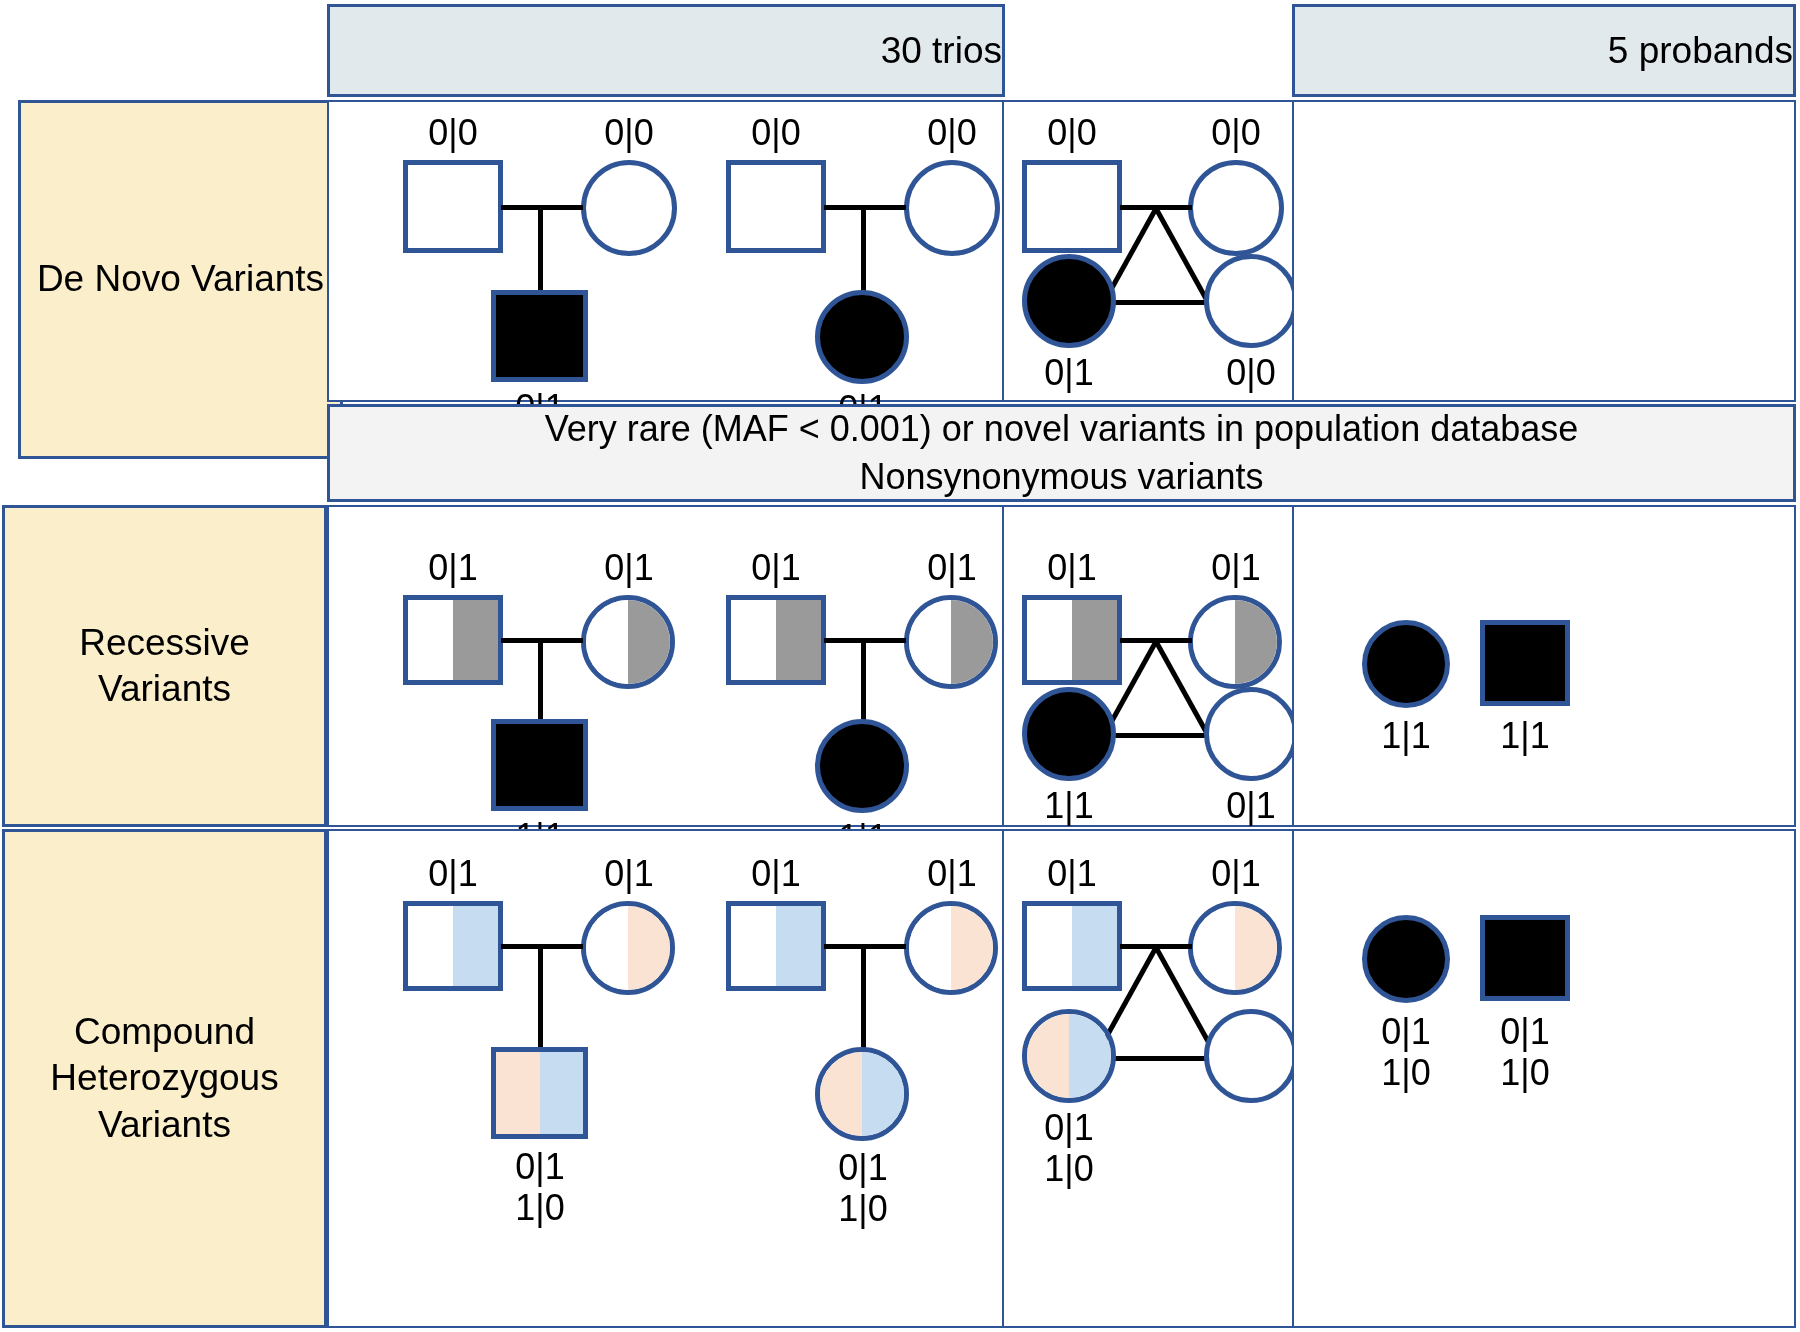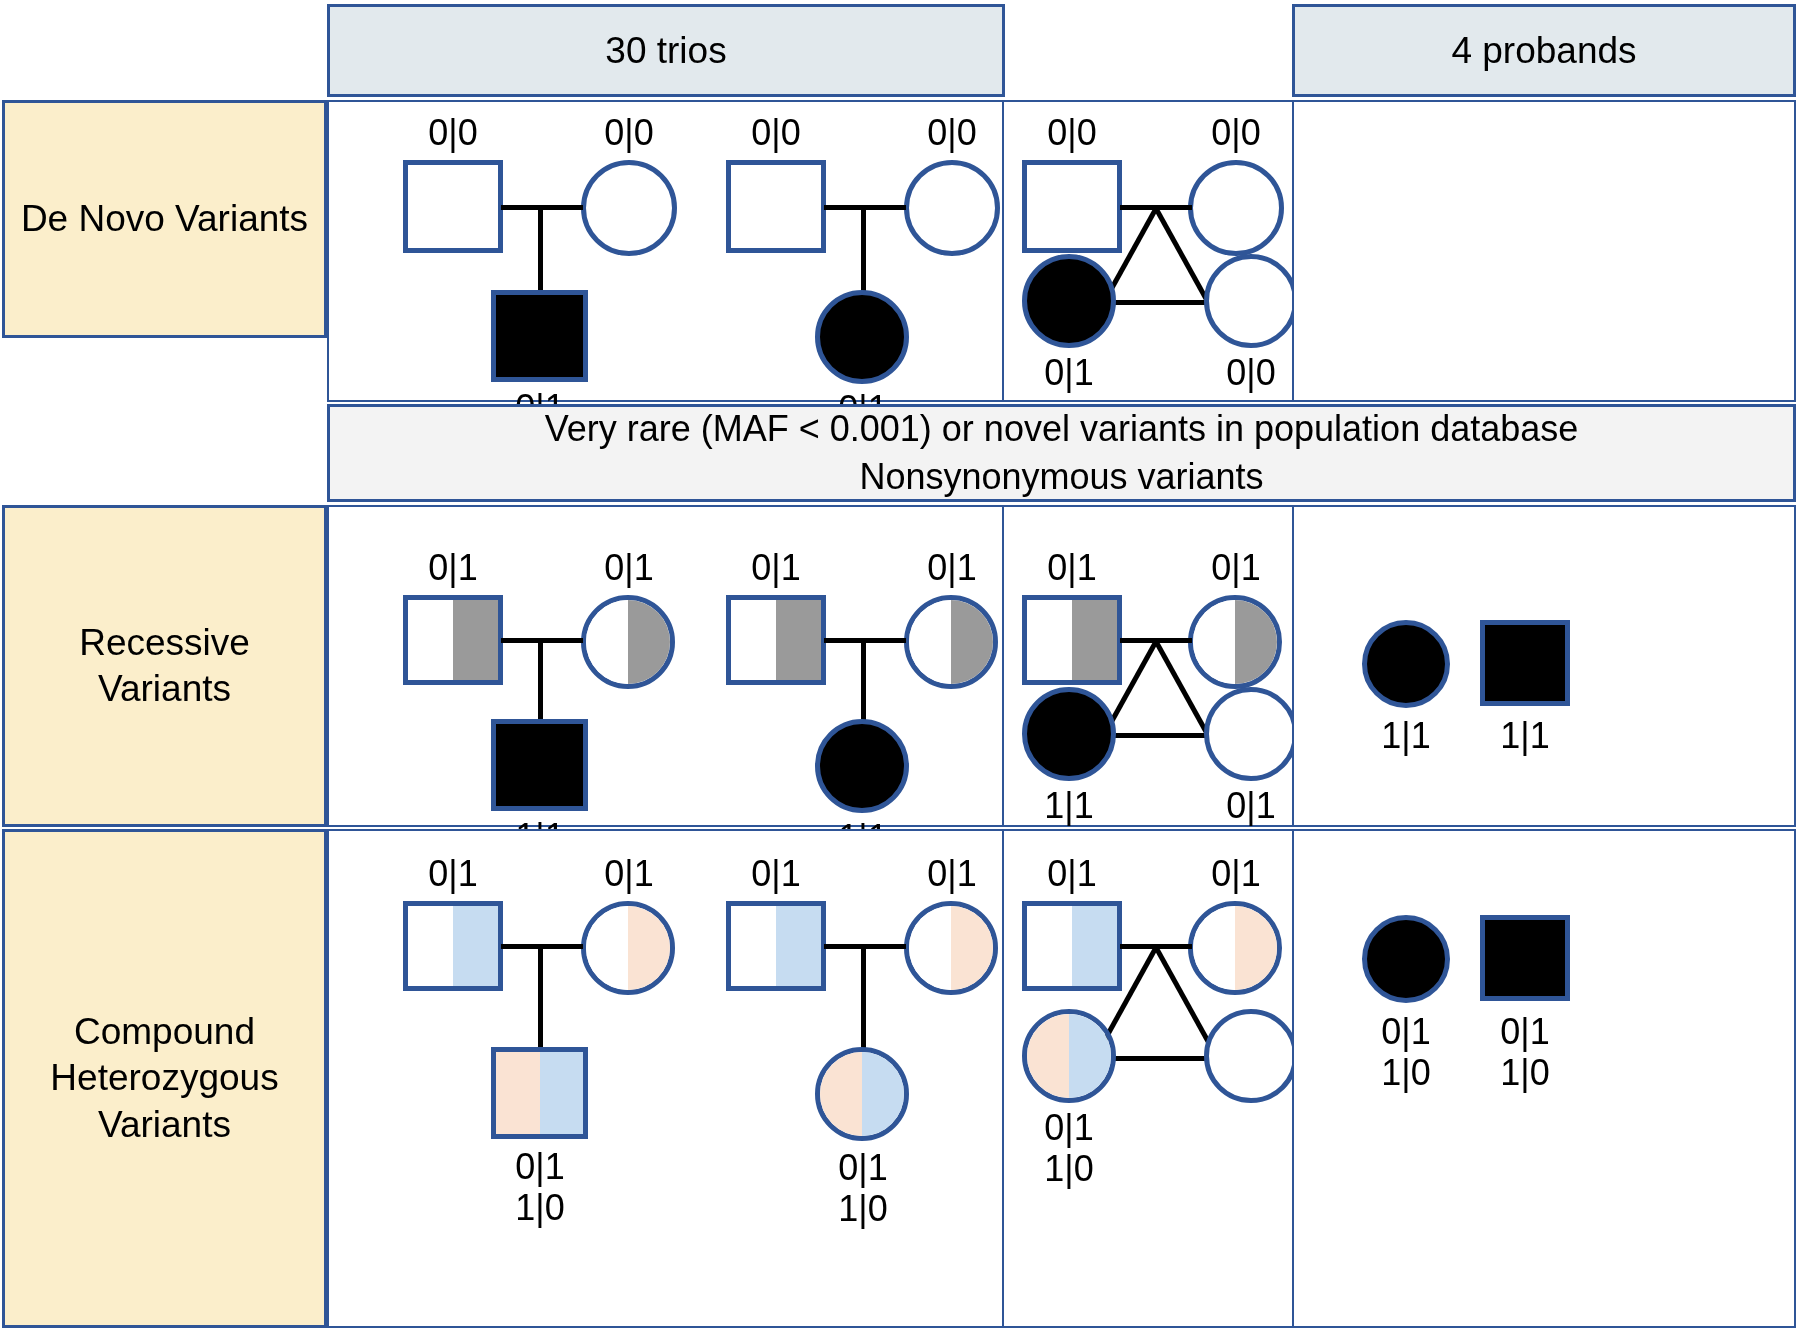--- a/index.html
+++ b/index.html
@@ -11,21 +11,21 @@
   }
   .figure{position:relative;width:1800px;height:1332px;box-sizing:border-box;}
 
   
   .grid{position:absolute;inset:0;}
   .cell{position:absolute;box-sizing:border-box;}
 
   .hdr{
     background:#e2e9ed;
     border:3px solid #2f5597;
-    display:flex;align-items:center;justify-content:center;
+    display:flex;align-items:center;justify-content:flex-end;
     font-size:37px;
   }
 
   .rowlabel{
     background:#fbeecb;
     border:3px solid #2f5597;
     display:flex;align-items:center;justify-content:center;
     text-align:center;
     font-size:37px;line-height:1.25;
   }
@@ -80,24 +80,24 @@
 </head>
 <body>
 
 <div class="figure">
   <div class="grid">
 
     <div class="cell hdr" style="left:327px;top:4px;width:678px;height:93px;">
       <span>30 trios</span>
     </div>
     <div class="cell hdr" style="left:1292px;top:4px;width:504px;height:93px;">
-      <span>4 probands</span>
-    </div>
-
-    <div class="cell rowlabel" style="left:2px;top:100px;width:325px;height:238px;align-items:center;">
+      <span>5 probands</span>
+    </div>
+
+    <div class="cell rowlabel" style="left:18px;top:100px;width:325px;height:359px;align-items:center;">
       <span style="white-space:pre-line;">De Novo Variants</span>
     </div>
 
     <div class="cell body-cell" style="left:327px;top:100px;width:678px;height:302px;">
 
       <div class="ped" style="left:0;top:0;width:339px;height:302px;">
         <div class="lbl" style="left: 69px; top: 10px; width: 110px; white-space: pre-line;">0|0</div>
         <div class="sym sq fill-white" style="left:74px;top:58px;width:100px;height:93px;"></div>
         <div class="lbl" style="left: 245px; top: 10px; width: 110px; white-space: pre-line;">0|0</div>
         <div class="sym ci fill-white" style="left:252px;top:58px;width:96px;height:96px;"></div>

